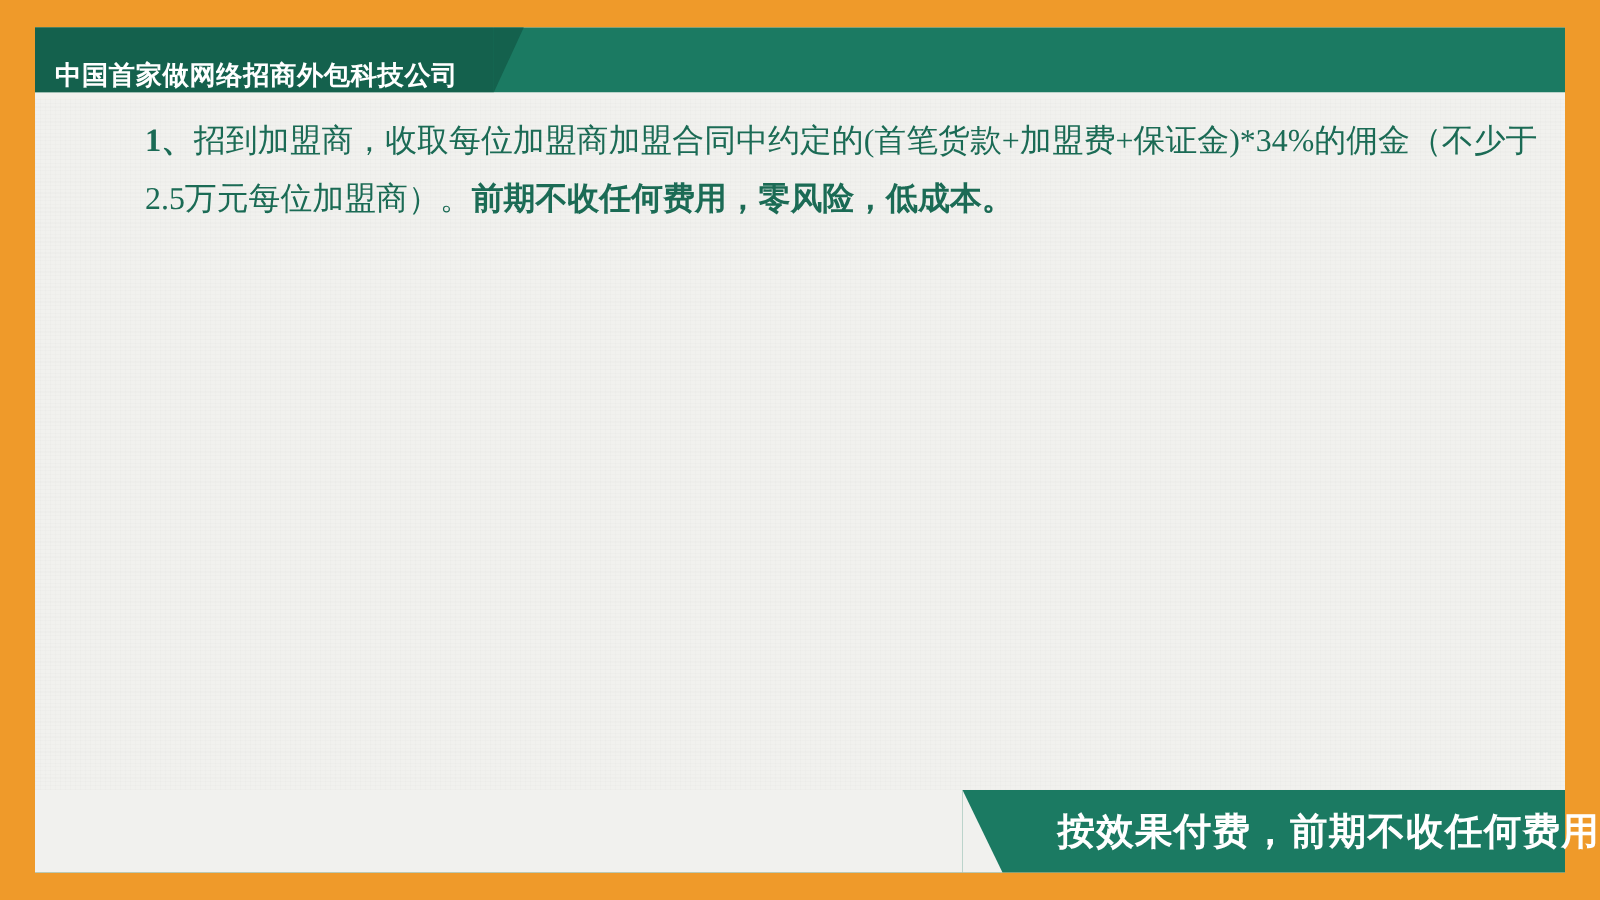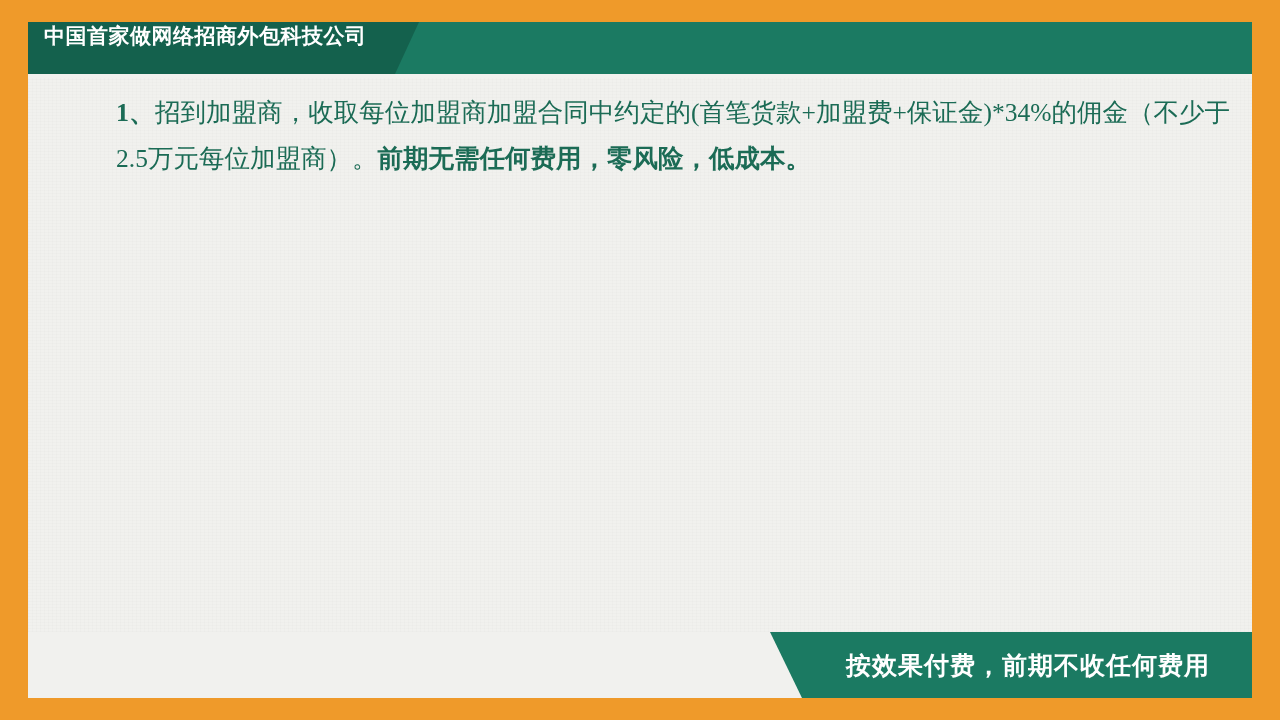--- a/index.html
+++ b/index.html
@@ -46,21 +46,21 @@
   }
   
   .header-title-block {
     position: absolute;
     left: 28px;
     top: 22px;
     height: 52px;
     background: #14614D;
     padding: 0 28px 0 16px;
     display: flex;
-    align-items: flex-start;
+    align-items: flex-end;
     box-sizing: border-box;
   }
   .header-title-block:after {
     content: "";
     position: absolute;
     right: -24px;
     top: 0;
     width: 0;
     height: 0;
     border-style: solid;
@@ -150,42 +150,42 @@
   .footer-text {
     position: absolute;
     left: 846px;
     top: 632px;
     height: 66px;
     display: flex;
     align-items: center;
     color: #FFFFFF;
     font-family: "Liberation Sans", "DejaVu Sans", sans-serif;
     font-weight: bold;
-    font-size: 25px;
+    font-size: 30px;
     letter-spacing: 1px;
     white-space: nowrap;
   }
 </style>
 </head>
 <body>
 
 <div class="slide">
 
   <div class="panel"></div>
 
   <div class="header-band"></div>
   <div class="header-title-block">
     <span class="header-title">中国首家做网络招商外包科技公司</span>
   </div>
   <div class="header-underline"></div>
 
   <div class="body">
 
     <p class="para">
-      <span class="num">1、</span><span class="reg">招到加盟商，收取每位加盟商加盟合同中约定的(首笔货款+加盟费+保证金)*34%的佣金（不少于2.5万元每位加盟商）。</span><span class="bold">前期无需任何费用，零风险，低成本。</span>
+      <span class="num">1、</span><span class="reg">招到加盟商，收取每位加盟商加盟合同中约定的(首笔货款+加盟费+保证金)*34%的佣金（不少于2.5万元每位加盟商）。</span><span class="bold">前期不收任何费用，零风险，低成本。</span>
     </p>
 
 
 
   </div>
 
   <div class="footer-band"></div>
   <div class="footer-wedge"></div>
   <div class="footer-text">按效果付费，前期不收任何费用</div>
 

